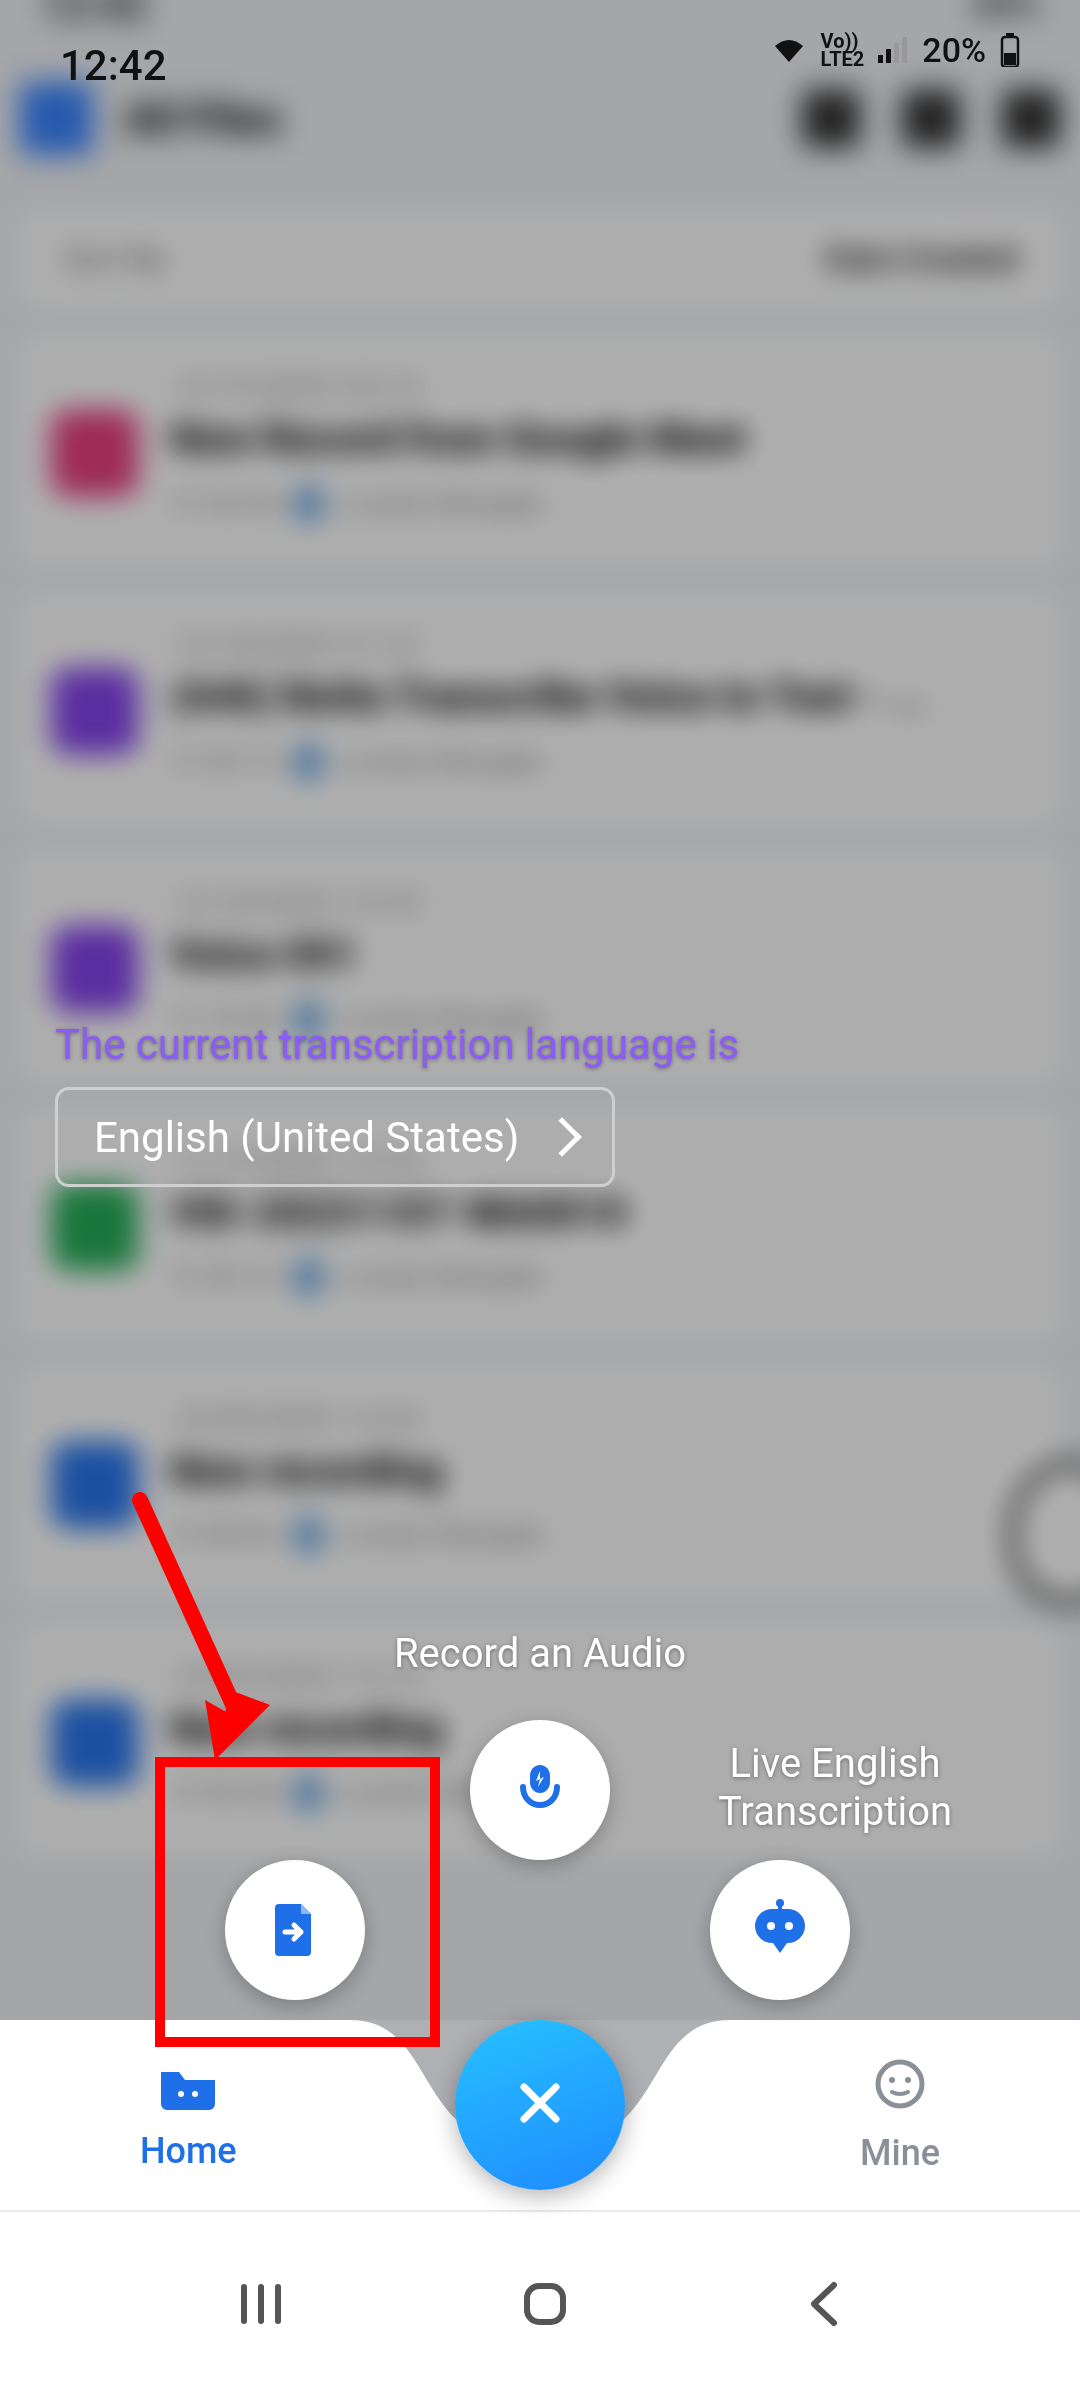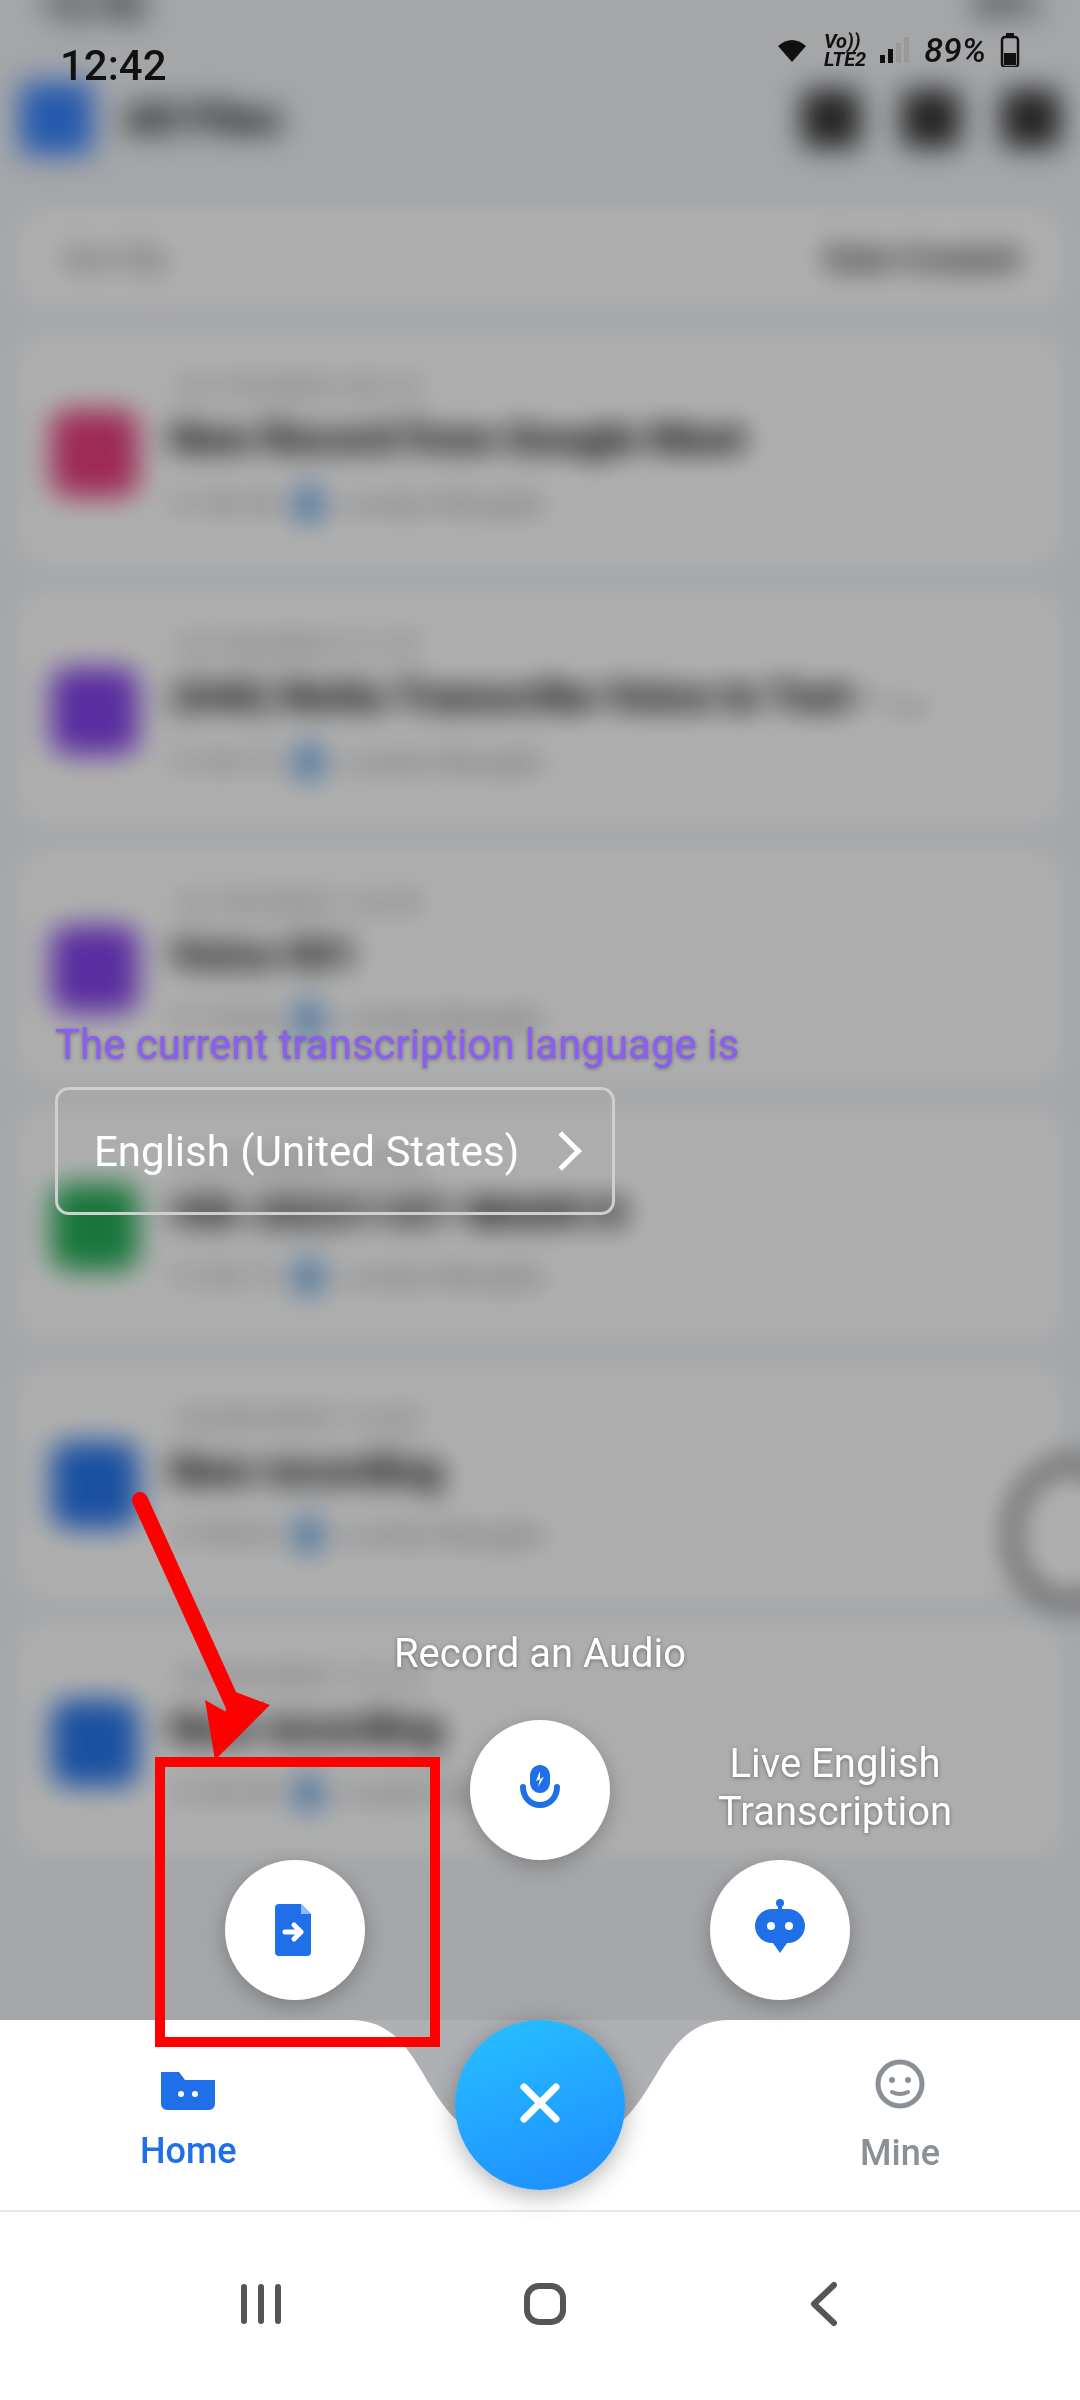--- a/index.html
+++ b/index.html
@@ -35,30 +35,30 @@
   .thumb.blue   { background: #1e6fe8; }
 
   .mascot { position:absolute; right:-30px; top:1450px; width:120px; height:140px; border:8px solid #111; border-radius:55% 55% 50% 50%; background:#fff;}
 
   
   .scrim { position: absolute; inset: 0; background: rgba(20,20,20,0.35); }
 
   
   .sharp-status { position: absolute; top: 0; left: 0; right: 0; height: 100px; display: flex; align-items: center; justify-content: space-between; padding: 0 60px; z-index: 20; }
   .sharp-status .time { font-size: 42px; font-weight: 500; color: #111; margin-top: 31px; }
-  .sharp-status .right { display:flex; align-items:center; gap:14px; font-size:34px; font-weight:500; color:#111;font-style:italic;}
+  .sharp-status .right { display:flex; align-items:center; gap:14px; font-size:34px; font-weight:500; color:#111;}
   .lte-badge { font-size:20px; line-height:18px; font-weight:700; text-align:left;}
   .bars svg, .wifi svg, .batt svg { display:block; }
 
   
   .lang-callout { position: absolute; left: 55px; top: 1020px; z-index: 30; }
   .lang-callout .lead { color: #8b5cf6; font-size: 42px; font-weight: 400; margin-bottom: 18px; text-shadow: 0 1px 4px rgba(0,0,0,0.4);}
   .lang-pill {
     display: flex; align-items: center; justify-content: space-between;
-    width: 560px; height: 128px; padding: 0 36px;
+    width: 560px; height: 100px; padding: 0 36px;
     border: 3px solid #cfcfcf; border-radius: 14px;
     color: #fff; font-size: 42px; font-weight: 400;
     background: rgba(80,80,80,0.0);
   }
   .chev { width: 28px; height: 28px; border-top: 5px solid #fff; border-right: 5px solid #fff; transform: rotate(45deg); }
 
   
   .fab-area { position: absolute; left: 0; right: 0; top: 1570px; height: 650px; z-index: 30; }
   .fab-label { position: absolute; color: #fff; font-size: 40px; text-align: center; text-shadow: 0 1px 4px rgba(0,0,0,0.4); line-height: 1.2; }
   .fab-btn { position: absolute; width: 140px; height: 140px; border-radius: 999px; background: #fff; display: flex; align-items: center; justify-content: center; box-shadow: 0 6px 20px rgba(0,0,0,0.25); }
@@ -176,21 +176,21 @@
     </span>
     <span class="lte-badge">Vo))<br><span>LTE2</span></span>
     <span class="bars">
       <svg width="30" height="26" viewBox="0 0 30 26">
           <rect x="0" y="18" width="5" height="8" fill="#111"></rect>
           <rect x="8" y="12" width="5" height="14" fill="#111"></rect>
           <rect x="16" y="6" width="5" height="20" fill="#999"></rect>
           <rect x="24" y="0" width="5" height="26" fill="#999"></rect>
         </svg>
     </span>
-    <span>89%</span>
+    <span>20%</span>
     <span class="batt">
       <svg width="20" height="34" viewBox="0 0 20 34">
           <rect x="6" y="0" width="8" height="4" fill="#111"></rect>
           <rect x="2" y="4" width="16" height="30" rx="3" fill="none" stroke="#111" stroke-width="2.5"></rect>
           <rect x="4" y="20" width="12" height="12" fill="#111"></rect>
         </svg>
     </span>
   </div>
 </div>
 

